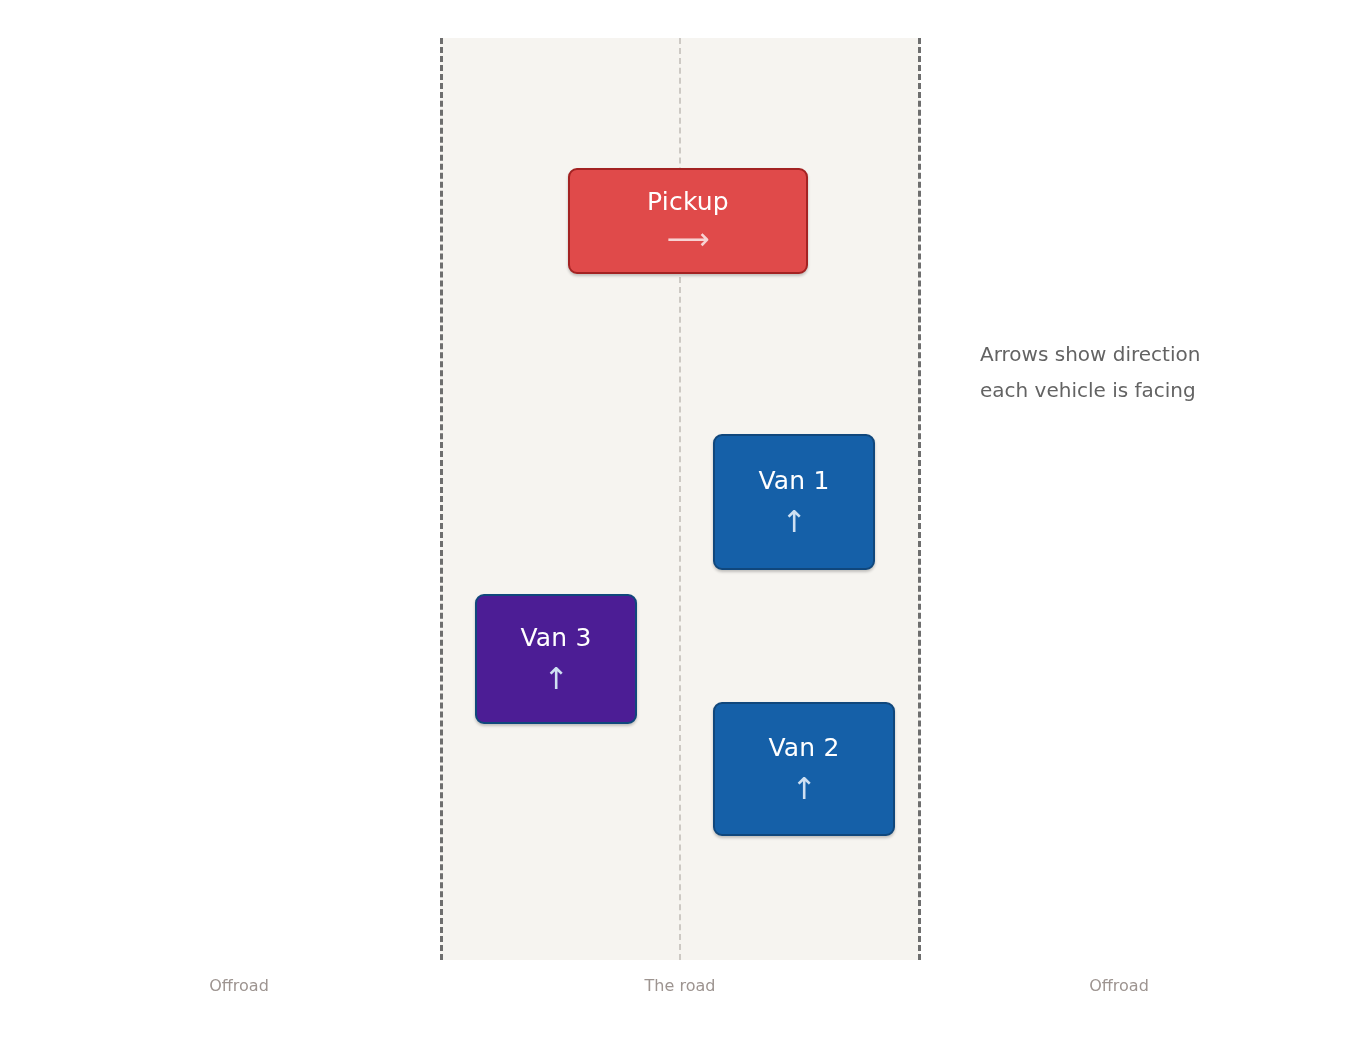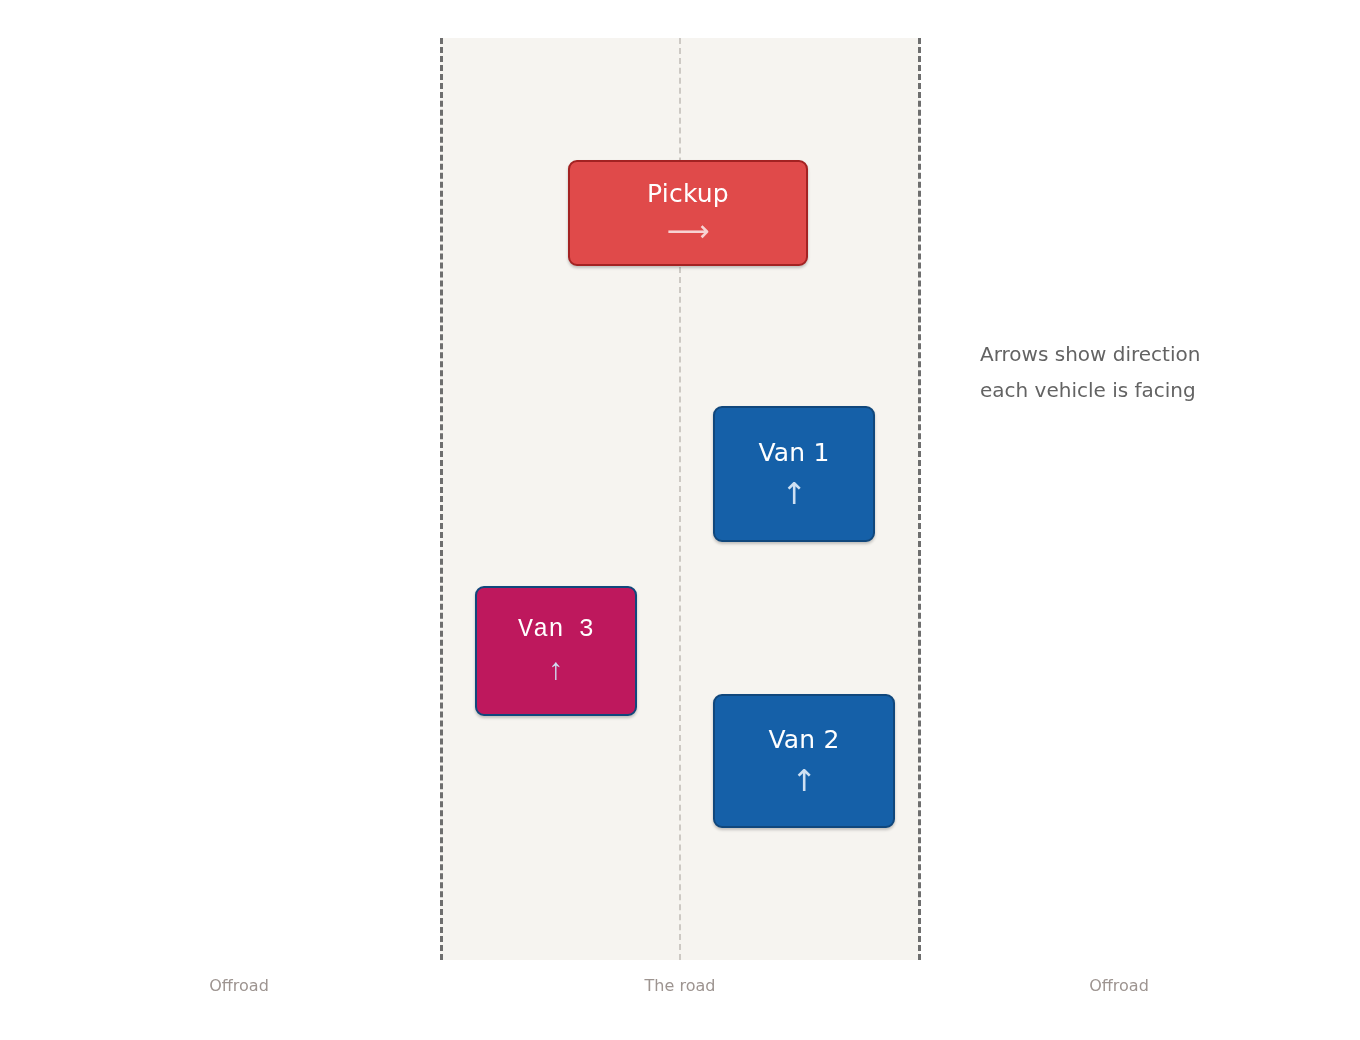--- a/index.html
+++ b/index.html
@@ -51,20 +51,21 @@
   .vehicle {
     position: absolute;
     box-sizing: border-box;
     border-radius: 9px;
     display: flex;
     flex-direction: column;
     align-items: center;
     justify-content: center;
     color: #ffffff;
     box-shadow: 0 2px 3px rgba(0,0,0,0.22);
+    margin-top: 8px;
   }
   .vehicle .v-label {
     font-size: 25px;
     line-height: 1;
     letter-spacing: 0.2px;
     color: #ffffff;
   }
   .vehicle .v-arrow {
     margin-top: 14px;
     line-height: 1;
@@ -113,25 +114,25 @@
   <div class="road-surface"></div>
   <div class="road-edge left"></div>
   <div class="road-edge right"></div>
   <div class="road-center"></div>
 
   <div id="vehicles">
       <div class="vehicle car" style="left: 568px; top: 160px; width: 240px; height: 106px; background: rgb(224, 74, 74); border-color: rgb(163, 34, 34);">
         <div class="v-label">Pickup</div>
         <div class="v-arrow">⟶</div>
       </div>
-      <div class="vehicle van" style="left: 713px; top: 406px; width: 162px; height: 136px; background: rgb(21, 96, 168); border-color: rgb(16, 71, 124);">
+      <div class="vehicle van" style="left: 713px; top: 426px; width: 162px; height: 136px; background: rgb(21, 96, 168); border-color: rgb(16, 71, 124);">
         <div class="v-label">Van 1</div>
         <div class="v-arrow">↑</div>
       </div>
-      <div class="vehicle van" style="left: 475px; top: 586px; width: 162px; height: 130px; background: #be185d; border-color: rgb(16, 71, 124); font-family: Liberation Mono, monospace;">
+      <div class="vehicle van" style="left: 475px; top: 586px; width: 162px; height: 130px; background: #4c1d95; border-color: rgb(16, 71, 124);">
         <div class="v-label">Van 3</div>
         <div class="v-arrow">↑</div>
       </div>
       <div class="vehicle van" style="left: 713px; top: 694px; width: 182px; height: 134px; background: rgb(21, 96, 168); border-color: rgb(16, 71, 124);">
         <div class="v-label">Van 2</div>
         <div class="v-arrow">↑</div>
       </div>
     </div>
 
   <div class="annotation">Arrows show direction

